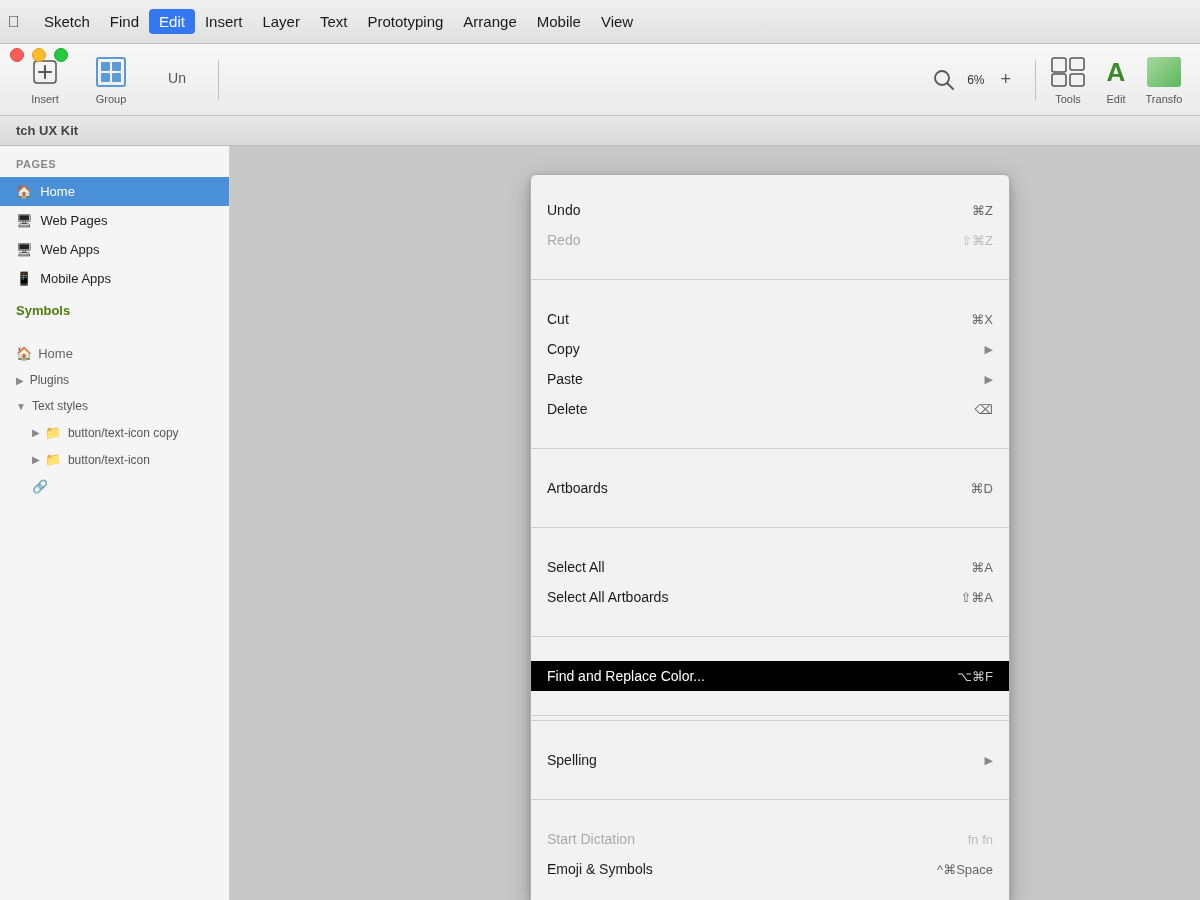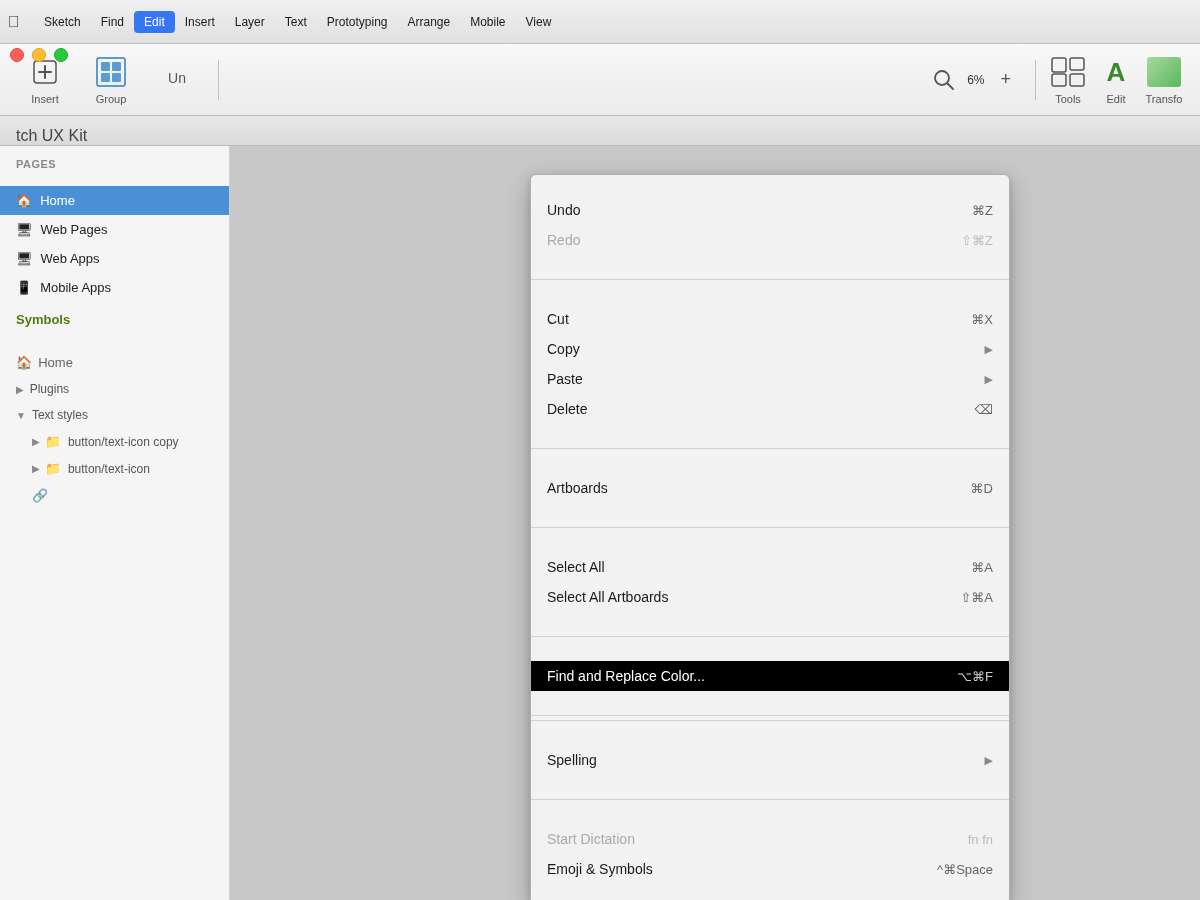--- a/index.html
+++ b/index.html
@@ -23,21 +23,21 @@
       position: relative;
       z-index: 10;
     }
     .apple-logo {
       font-size: 16px;
       margin-right: 14px;
       color: #333;
     }
     .menu-item {
       padding: 4px 10px;
-      font-size: 12px;
+      font-size: 15px;
       color: #1a1a1a;
       border-radius: 4px;
       cursor: default;
       text-align: right;
     }
     .menu-item.active {
       background: #3477f0;
       color: white;
     }
 
@@ -134,24 +134,25 @@
       font-size: 11px;
       color: #555;
     }
 
     
     .doc-titlebar {
       height: 30px;
       background: linear-gradient(to bottom, #e8e8e8, #dadada);
       border-bottom: 1px solid #bbb;
       display: flex;
-      align-items: flex-end;
+      align-items: center;
       padding: 0 16px;
-      font-size: 16px;
+      font-size: 13px;
       color: #444;
+      font-weight: bold;
     }
 
     
     .main-layout {
       display: flex;
       height: calc(900px - 44px - 72px - 30px);
     }
 
     
     .sidebar {
@@ -159,21 +160,21 @@
       background: #f5f5f5;
       border-right: 1px solid #d0d0d0;
       overflow-y: auto;
       flex-shrink: 0;
     }
 
     .sidebar-section-title {
       font-size: 11px;
       font-weight: 600;
       color: #888;
-      padding: 12px 16px 16px;
+      padding: 12px 16px 7px;
       text-transform: uppercase;
       letter-spacing: 0.5px;
     }
 
     .sidebar-page-item {
       display: flex;
       align-items: center;
       padding: 7px 16px;
       font-size: 13px;
       color: #222;

